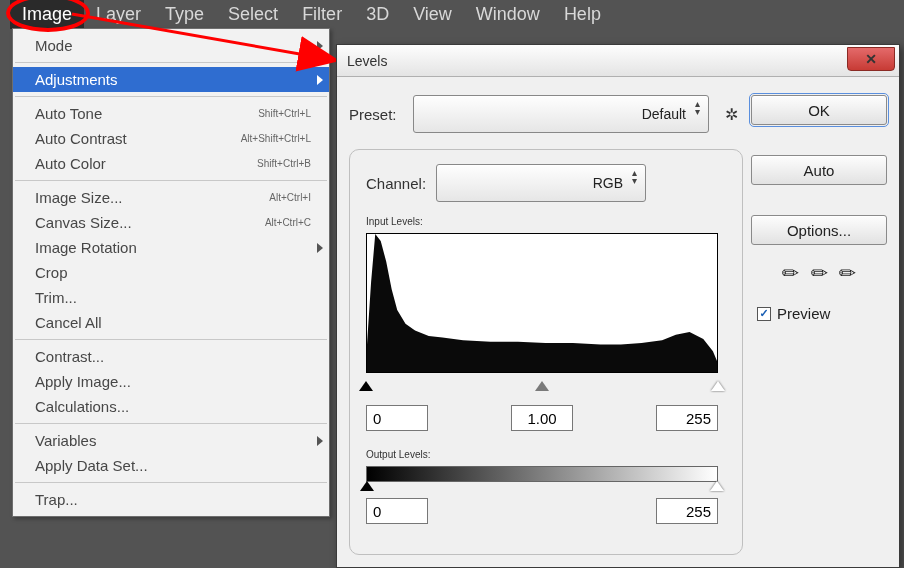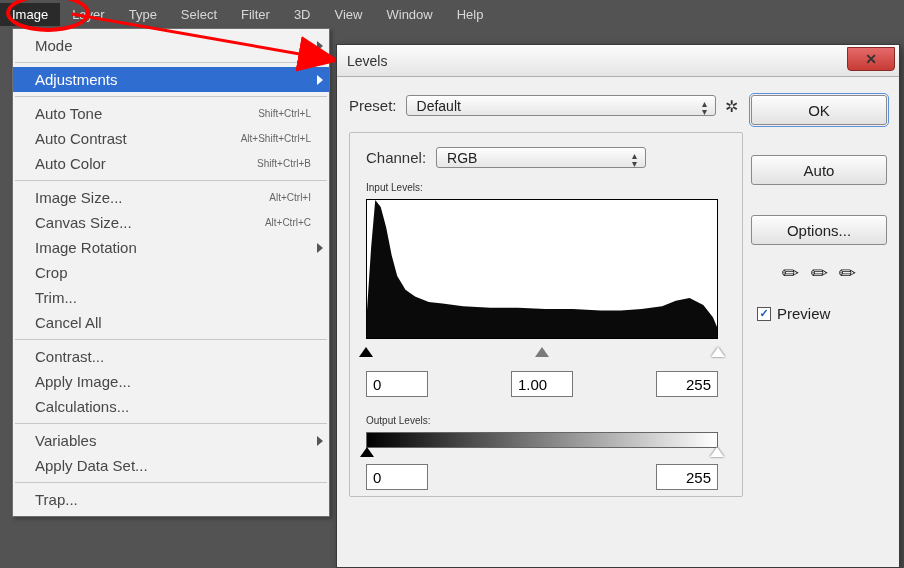--- a/index.html
+++ b/index.html
@@ -1,19 +1,19 @@
 <!DOCTYPE html>
 <html><head>
 <meta charset="utf-8">
 <style>
   * { box-sizing: border-box; margin: 0; padding: 0; font-family: "Segoe UI", Tahoma, sans-serif; }
   body { width: 904px; height: 568px; background: #535353; overflow: hidden; position: relative; }
 
   
-  .menubar { height: 28px; background: #535353; display: flex; align-items: center; color: #d8d8d8; font-size: 13px; }
+  .menubar { height: 28px; background: #535353; display: flex; align-items: center; padding-left: 10px; color: #d8d8d8; font-size: 18px; }
   .menubar .menu-item { padding: 4px 12px; cursor: default; }
   .menubar .menu-item.active { background: #2a2a2a; color: #fff; }
 
   
   .dropdown { position: absolute; top: 28px; left: 12px; width: 318px; background: #f2f2f2; border: 1px solid #6e6e6e; box-shadow: 2px 2px 4px rgba(0,0,0,.3); padding: 4px 0; }
   .dropdown .row { display: flex; justify-content: space-between; align-items: center; padding: 4px 18px 4px 22px; font-size: 15px; color: #474747; cursor: default; position: relative; }
   .dropdown .row.highlight { background: #2f6dd0; color: #fff; }
   .dropdown .sep { height: 1px; background: #c8c8c8; margin: 4px 2px; }
   .dropdown .shortcut { color: #666; font-size: 10px; }
   .dropdown .caret { position: absolute; right: 6px; top: 50%; transform: translateY(-50%); width:0;height:0;border-top:5px solid transparent;border-bottom:5px solid transparent;border-left:6px solid #555; }
@@ -26,28 +26,28 @@
   
   .dialog { position: absolute; left: 336px; top: 44px; width: 564px; height: 524px; background: #f0f0f0; border: 1px solid #3a3a3a; box-shadow: 3px 3px 8px rgba(0,0,0,.4); }
   .titlebar { height: 32px; background: linear-gradient(#fdfdfd,#e4e4e4); border-bottom: 1px solid #b0b0b0; display:flex; align-items:center; padding-left:10px; position:relative; }
   .titlebar span { font-size:14px; color:#333; }
   .closebtn { position:absolute; right:4px; top:2px; width:48px; height:24px; background: linear-gradient(#e46a6a,#c73b35); border:1px solid #8a2a24; border-radius:0 0 4px 4px; display:flex; align-items:center; justify-content:center; color:#fff; font-weight:bold; }
 
   .dlg-body { position: relative; padding: 18px 12px; display: flex; }
   .dlg-left { flex: 1; padding-right: 8px; }
   .dlg-right { width: 136px; display:flex; flex-direction:column; gap:6px; align-items:stretch; }
 
-  .preset-row { display:flex; align-items:center; gap:9px; margin-bottom: 16px; }
+  .preset-row { display:flex; align-items:center; gap:16px; margin-bottom: 16px; }
   .lbl { font-size:15px; color:#333; }
-  .select { flex:1; height:21px; background:linear-gradient(#fefefe,#e6e6e6); border:1px solid #888; border-radius:3px; display:flex; align-items:center; padding:0 22px 0 10px; position:relative; box-shadow: inset 0 1px 0 #fff; font-size:14px; color:#222; }
+  .select { flex:1; height:38px; background:linear-gradient(#fefefe,#e6e6e6); border:1px solid #888; border-radius:3px; display:flex; align-items:center; padding:0 22px 0 10px; position:relative; box-shadow: inset 0 1px 0 #fff; font-size:14px; color:#222;justify-content:flex-end; }
   .select::after { content:""; position:absolute; right:8px; top:50%; transform:translateY(-50%); width:0;height:0;border-left:4px solid transparent;border-right:4px solid transparent;}
   .select .updn { position:absolute; right:8px; top:4px; font-size:10px; line-height:8px; color:#444;}
   .gear { width:18px;height:18px; display:inline-block; font-size:16px; color:#333;}
 
-  fieldset.channel { border:1px solid #bfbfbf; border-radius:2px; margin-top:2px; padding:14px 16px 6px 16px; }
+  fieldset.channel { border:1px solid #bfbfbf; border-radius:10px; margin-top:2px; padding:14px 16px 30px 16px; }
   .chan-row { display:flex; align-items:center; gap:10px; margin-bottom:14px; }
   .chan-row .select { flex:0 0 210px; }
 
   .section-lbl { font-size:10px; color:#333; margin-bottom:6px; }
 
   .histo-wrap { width: 352px; height: 140px; border:1px solid #000; background:#fff; position:relative; margin-bottom:8px;}
   .histo-wrap svg { width:100%; height:100%; display:block; }
   .slider-track { width:352px; height:10px; position:relative; margin-bottom:14px;}
   .tri { position:absolute; width:0; height:0; border-left:7px solid transparent; border-right:7px solid transparent; border-bottom:10px solid #000; top:0; transform:translateX(-50%);}
   .tri.gray { border-bottom-color:#7a7a7a; }
@@ -199,21 +199,21 @@
               <path id="histo-path" fill="#0a0a0a" d="M0,140 L0.0,112.0 L4.1,49.0 L8.3,0.0 L13.8,7.0 L19.3,28.0 L24.8,56.0 L30.4,77.0 L38.7,91.0 L48.3,98.0 L62.1,103.6 L75.9,105.0 L96.6,107.8 L124.2,109.2 L151.8,109.2 L179.5,110.6 L207.1,110.6 L234.7,112.0 L255.4,112.0 L276.1,110.6 L296.8,107.8 L310.6,102.2 L324.4,99.4 L338.2,106.4 L347.9,119.0 L352.0,128.8 L352,140 Z"></path>
             </svg>
         </div>
         <div class="slider-track">
           <div class="tri" style="left:0%"></div>
           <div class="tri gray" style="left:50%"></div>
           <div class="tri white" style="left:100%"></div>
         </div>
         <div class="inputs3">
           <input class="numbox" value="0" style="">
-          <input class="numbox" style="text-align: left;" value="1.00">
+          <input class="numbox" style="text-align: center;" value="1.00">
           <input class="numbox" style="text-align: right;" value="255">
         </div>
 
         <div class="section-lbl" style="margin-top:18px">Output Levels:</div>
         <div class="grad">
           <div class="tri" style="left:0%"></div>
           <div class="tri white" style="left:100%"></div>
         </div>
         <div class="inputs3" style="margin-top:16px">
           <input class="numbox" value="0" style="">

